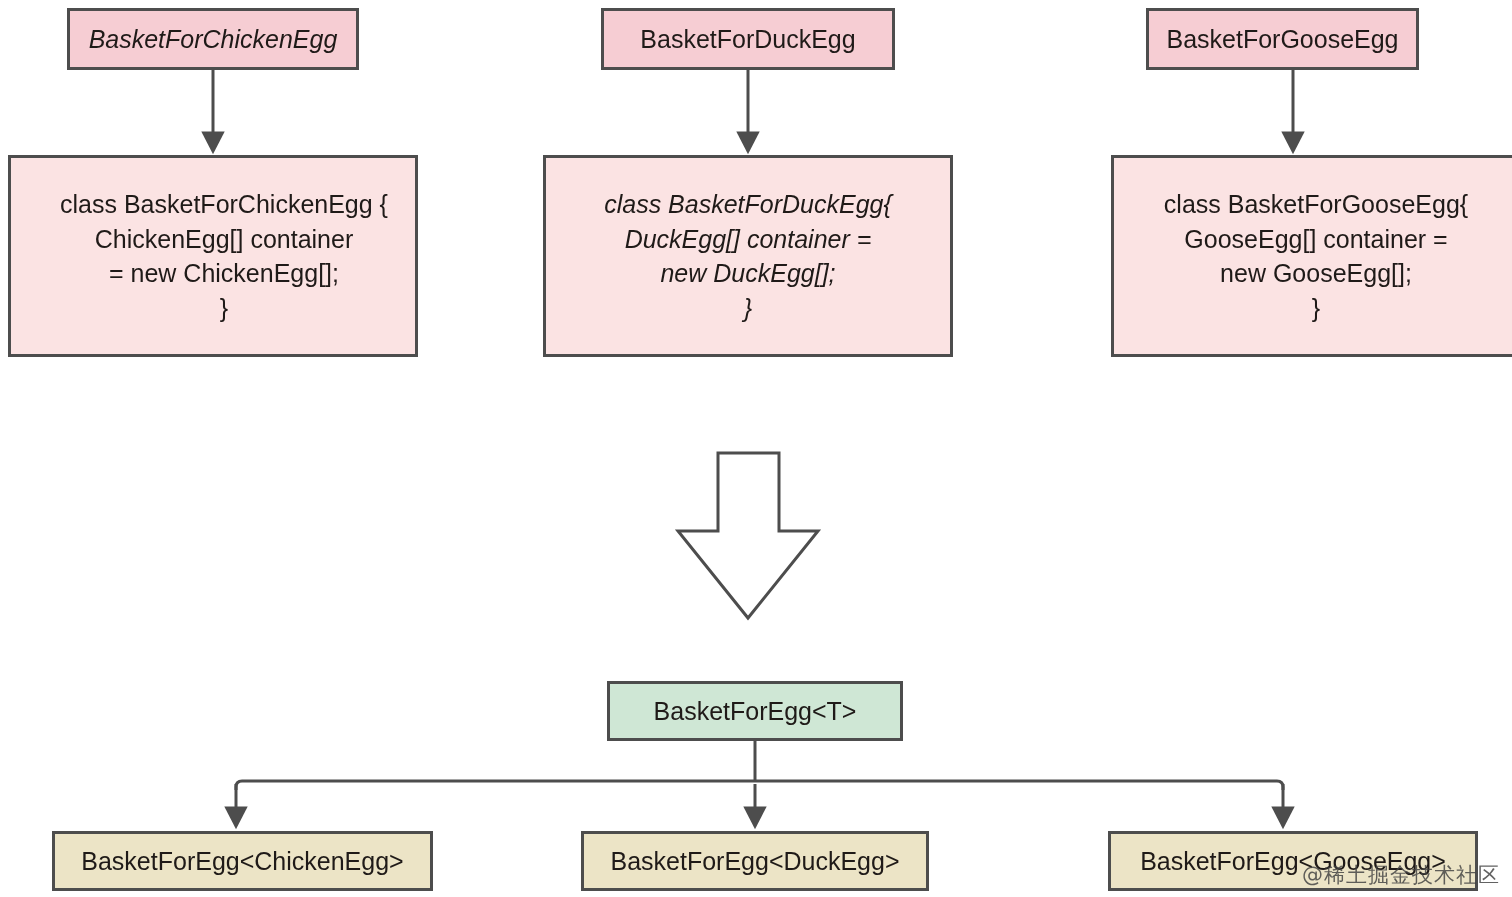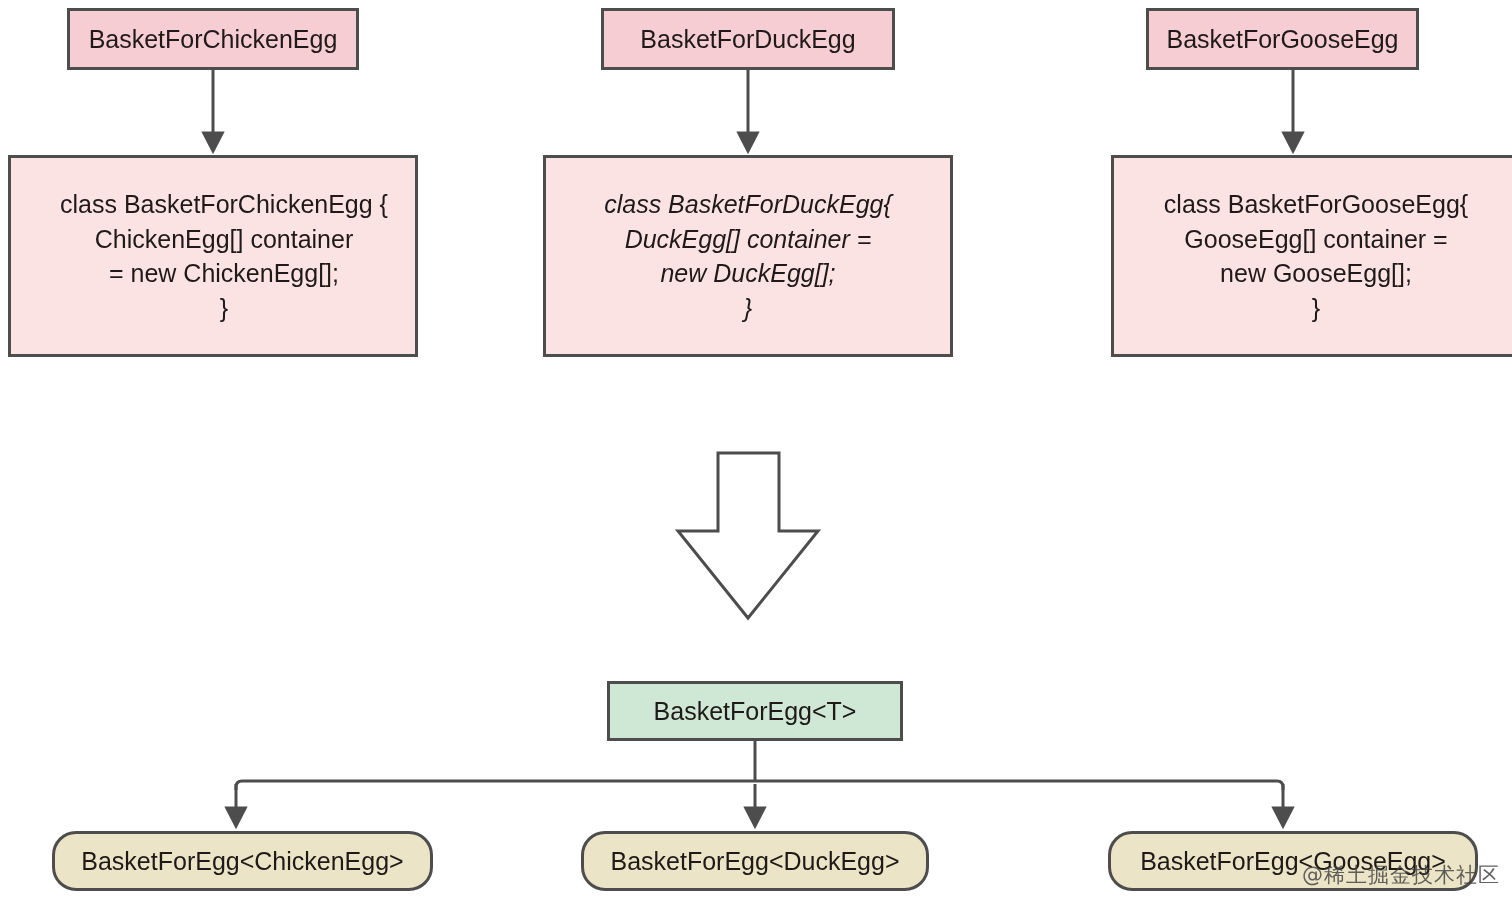--- a/index.html
+++ b/index.html
@@ -39,21 +39,20 @@
     font-size: 25px;
     padding: 6px 10px;
   }
   .node.generic {
     background: #cfe7d5;
     font-size: 25px;
   }
   .node.instance {
     background: #ece4c6;
     font-size: 25px;
-    border-radius: 24px;
   }
   .svg-layer {
     position: absolute;
     left: 0;
     top: 0;
     width: 1512px;
     height: 897px;
     pointer-events: none;
   }
   .watermark {
@@ -98,21 +97,21 @@
       <line x1="755" y1="741" x2="755" y2="781" stroke="#4d4d4d" stroke-width="3"></line>
 
       <path d="M236,790 L236,787 Q236,781 242,781 L1277,781 Q1283,781 1283,787 L1283,790" fill="none" stroke="#4d4d4d" stroke-width="3"></path>
 
       <line x1="236" y1="784" x2="236" y2="822" stroke="#4d4d4d" stroke-width="3" marker-end="url(#arrowhead)"></line>
       <line x1="755" y1="784" x2="755" y2="822" stroke="#4d4d4d" stroke-width="3" marker-end="url(#arrowhead)"></line>
       <line x1="1283" y1="784" x2="1283" y2="822" stroke="#4d4d4d" stroke-width="3" marker-end="url(#arrowhead)"></line>
     </g>
   </svg>
 
-  <div class="node header" style="left:67px; top:8px; width:292px; height:62px;">
+  <div class="node header" style="left:67px; top:8px; width:292px; height:62px;font-style:italic;">
     <span>BasketForChickenEgg</span>
   </div>
 
   <div class="node header" style="left:601px; top:8px; width:294px; height:62px;">
     <span>BasketForDuckEgg</span>
   </div>
 
   <div class="node header" style="left:1146px; top:8px; width:273px; height:62px;">
     <span>BasketForGooseEgg</span>
   </div>

